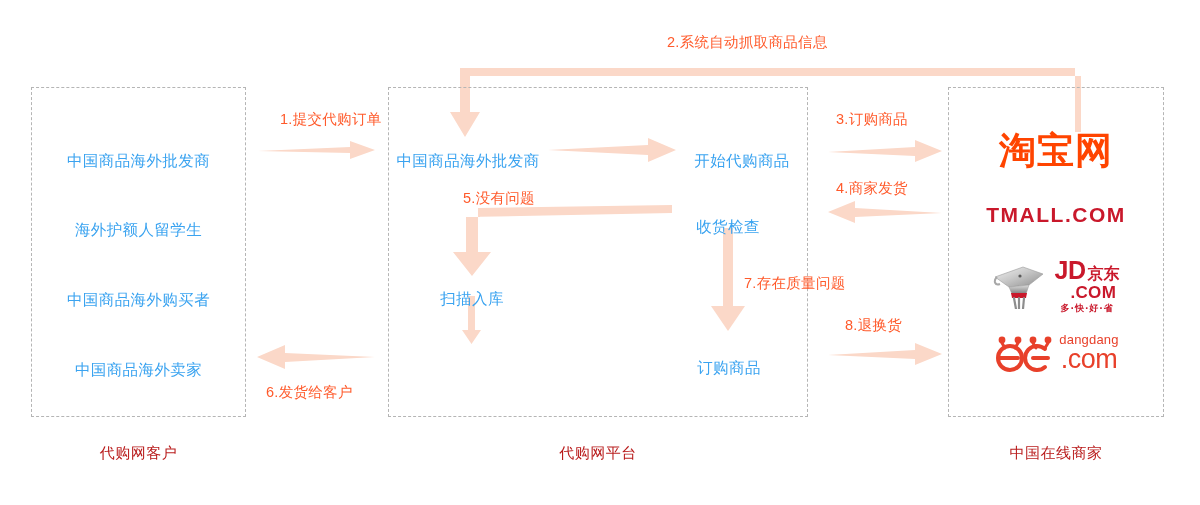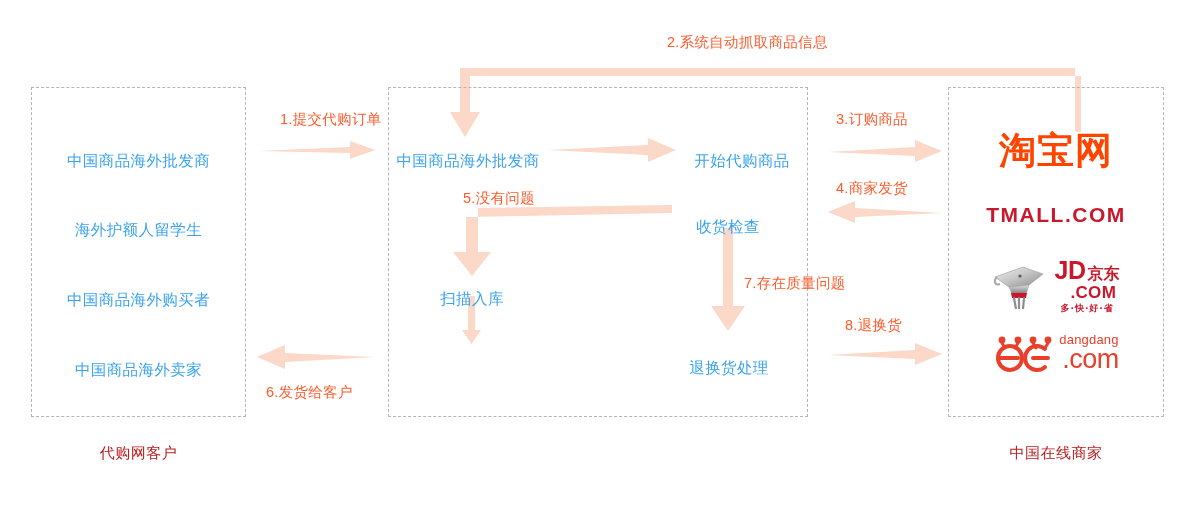--- a/index.html
+++ b/index.html
@@ -130,21 +130,21 @@
     align-items: flex-end;
     justify-content: center;
   }
   .dd-mark {
     position: relative;
     width: 64px;
     height: 40px;
     flex: none;
   }
   .dd-right {
-    text-align: right;
+    text-align: center;
     line-height: 1;
     margin-left: 2px;
   }
   .dd-word {
     color: #e8402a;
     font-size: 13px;
     font-family: "Liberation Sans", sans-serif;
     letter-spacing: 0.2px;
   }
   .dd-com {
@@ -207,32 +207,33 @@
     <g>
       <path class="arr" d="M 828 355 L 915 350 L 915 343 L 942 354 L 915 365 L 915 359 Z"></path>
     </g>
   </svg>
 
   <div class="zone-box" style="left:31px; top:87px; width:215px; height:330px;"></div>
   <div class="zone-box" style="left:388px; top:87px; width:420px; height:330px;"></div>
   <div class="zone-box" style="left:948px; top:87px; width:216px; height:330px;"></div>
 
   <div class="zone-caption" style="left:31px; top:444px; width:215px;">代购网客户</div>
+  <div class="zone-caption" style="left:388px; top:444px; width:420px;">代购网平台</div>
   <div class="zone-caption" style="left:948px; top:444px; width:216px;">中国在线商家</div>
 
   <div class="node" style="left:31px; top:139px; width:215px;">中国商品海外批发商</div>
   <div class="node" style="left:31px; top:208px; width:215px;">海外护额人留学生</div>
   <div class="node" style="left:31px; top:278px; width:215px;">中国商品海外购买者</div>
   <div class="node" style="left:31px; top:348px; width:215px;">中国商品海外卖家</div>
 
   <div class="node" style="left:388px; top:139px; width:160px;">中国商品海外批发商</div>
   <div class="node" style="left:676px; top:139px; width:132px;">开始代购商品</div>
   <div class="node" style="left:672px; top:205px; width:112px;">收货检查</div>
   <div class="node" style="left:410px; top:277px; width:124px;">扫描入库</div>
-  <div class="node" style="left:668px; top:346px; width:122px;">退换货处理</div>
+  <div class="node" style="left:668px; top:346px; width:122px;">订购商品</div>
 
   <div class="step-label" style="left:258px; top:110px;margin-left:22px;">1.提交代购订单</div>
   <div class="step-label" style="left:667px; top:33px;">2.系统自动抓取商品信息</div>
   <div class="step-label" style="left:836px; top:110px;">3.订购商品</div>
   <div class="step-label" style="left:836px; top:179px;">4.商家发货</div>
   <div class="step-label" style="left:463px; top:189px;">5.没有问题</div>
   <div class="step-label" style="left:266px; top:383px;">6.发货给客户</div>
   <div class="step-label" style="left:744px; top:274px;">7.存在质量问题</div>
   <div class="step-label" style="left:845px; top:316px;">8.退换货</div>
 

